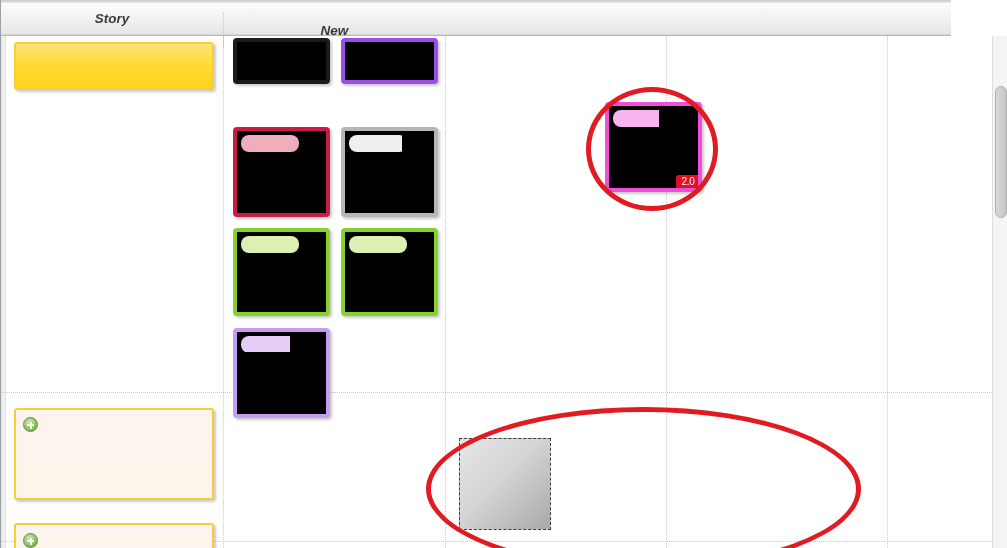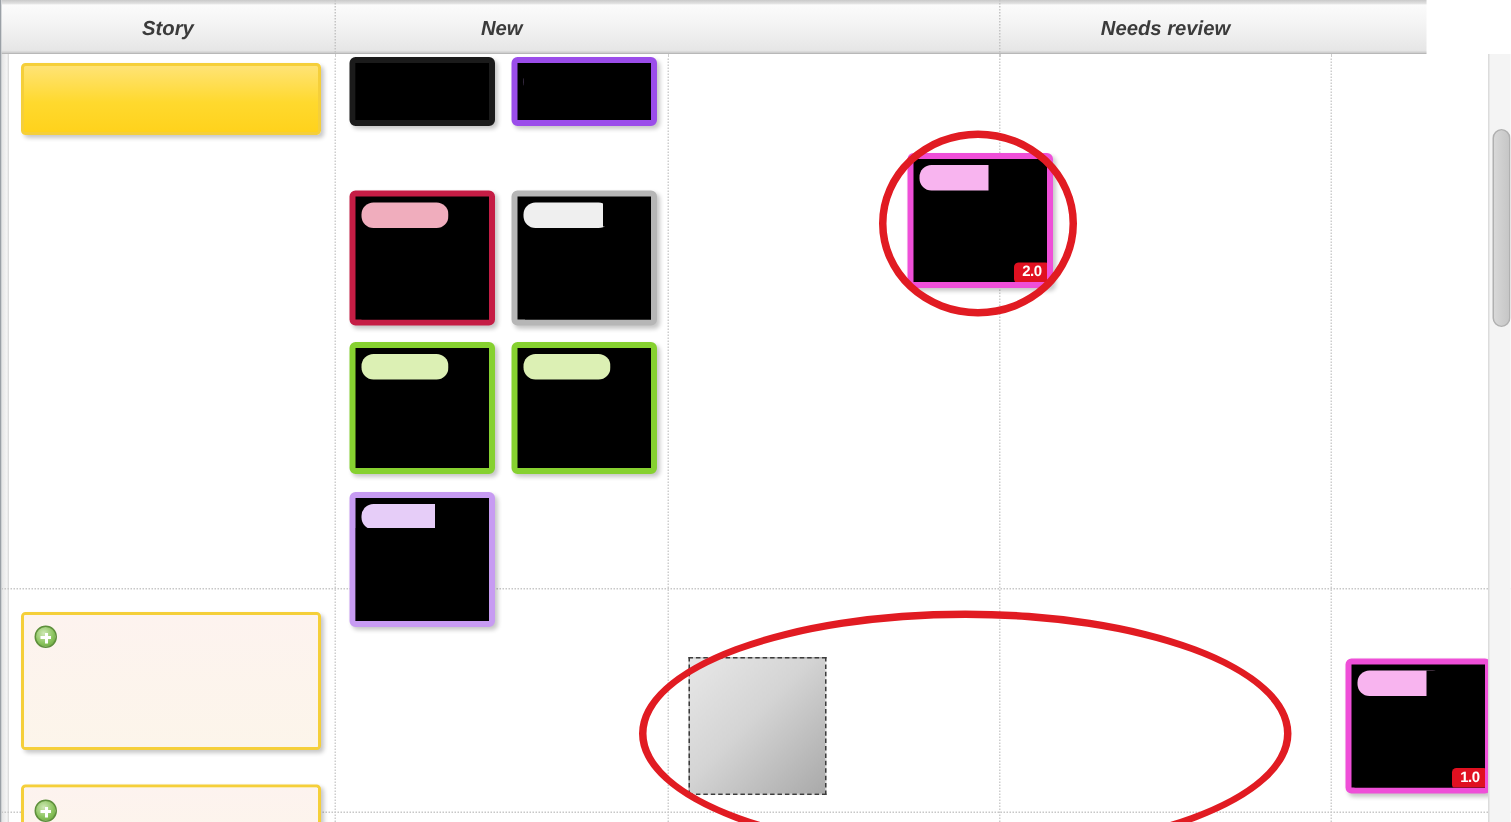--- a/index.html
+++ b/index.html
@@ -40,21 +40,21 @@
     height: 35px;
     line-height: 37px;
     text-align: center;
     font-size: 13.5px;
     font-weight: bold;
     color: #3b3b3b;
     box-sizing: border-box;
     overflow: hidden;
     white-space: nowrap;
   }
-  .col-head + .col-head { border-left: 1px dotted #c4c4c4; }
+  .col-head + .col-head { border-left: 1px dotted #c4c4c4; margin-top: 12px; }
 
   
   .board-body {
     position: absolute;
     left: 0; top: 36px;
     width: 1007px;
     height: 512px;
     overflow: hidden;
   }
   .col-divider {
@@ -89,21 +89,21 @@
   }
   .card .redact {
     position: absolute;
     background: #000000;
   }
   .points-badge {
     position: absolute;
     background: #e01020;
     color: #ffffff;
     font-size: 10px;
-    font-weight: bold;
+    font-weight: normal;
     line-height: 14px;
     text-align: center;
     border-radius: 3px;
     letter-spacing: -0.3px;
   }
 
   
   .story-card {
     position: absolute;
     box-sizing: border-box;
@@ -179,21 +179,20 @@
   }
 </style>
 </head>
 <body>
 
 <div id="root">
 
   <div class="board-header">
       <div class="col-head" style="left: 0px; width: 222px;">Story</div>
       <div class="col-head" style="left: 222px; width: 222px;">New</div>
-      <div class="col-head" style="left: 665px; width: 221px;">Needs review</div>
     </div>
 
   <div class="board-body">
     <div class="left-rail" style="top:0;"></div>
   <div class="col-divider" style="left: 222px;"></div>
       <div class="col-divider" style="left: 444px;"></div>
       <div class="col-divider" style="left: 665px;"></div>
       <div class="col-divider" style="left: 886px;"></div>
       <div class="row-divider" style="top: 356px;"></div>
       <div class="row-divider" style="top: 505px;"></div>
@@ -240,26 +239,20 @@
         <div class="card-head" style="width: 58px; background: rgb(230, 205, 248);"></div>
         <div class="redact" style="left: 0px; top: 20px; width: 92px; height: 67px;"></div>
         <div class="redact" style="left: 53px; top: 4px; width: 39px; height: 19px;"></div>
       </div>
       <div class="card" style="left: 604px; top: 66px; width: 97px; height: 90px; background: rgb(0, 0, 0); border: 4px solid rgb(239, 79, 216);">
         <div class="card-head" style="width: 58px; background: rgb(248, 180, 239);"></div>
         <div class="redact" style="left: 2px; top: 23px; width: 88px; height: 63px;"></div>
         <div class="redact" style="left: 50px; top: 4px; width: 42px; height: 18px;"></div>
         <div class="points-badge" style="right: -2px; bottom: -1px; width: 24px; height: 14px;">2.0</div>
       </div>
-      <div class="card" style="left: 896px; top: 403px; width: 97px; height: 90px; background: rgb(0, 0, 0); border: 4px solid rgb(239, 79, 216);">
-        <div class="card-head" style="width: 58px; background: rgb(248, 180, 239);"></div>
-        <div class="redact" style="left: 2px; top: 23px; width: 88px; height: 63px;"></div>
-        <div class="redact" style="left: 50px; top: 4px; width: 47px; height: 18px;"></div>
-        <div class="points-badge" style="right: -2px; bottom: -1px; width: 24px; height: 14px;">1.0</div>
-      </div>
       <div class="drop-placeholder" style="left: 458px; top: 402px; width: 92px; height: 92px;"></div>
       <div class="annot" style="left: 585px; top: 51px; width: 132px; height: 124px;"></div>
       <div class="annot" style="left: 425px; top: 371px; width: 435px; height: 164px;"></div>
     </div>
 
   <div class="vscroll">
     <div class="vscroll-thumb" style="top: 50px; height: 132px;"></div>
   </div>
 
 </div>

